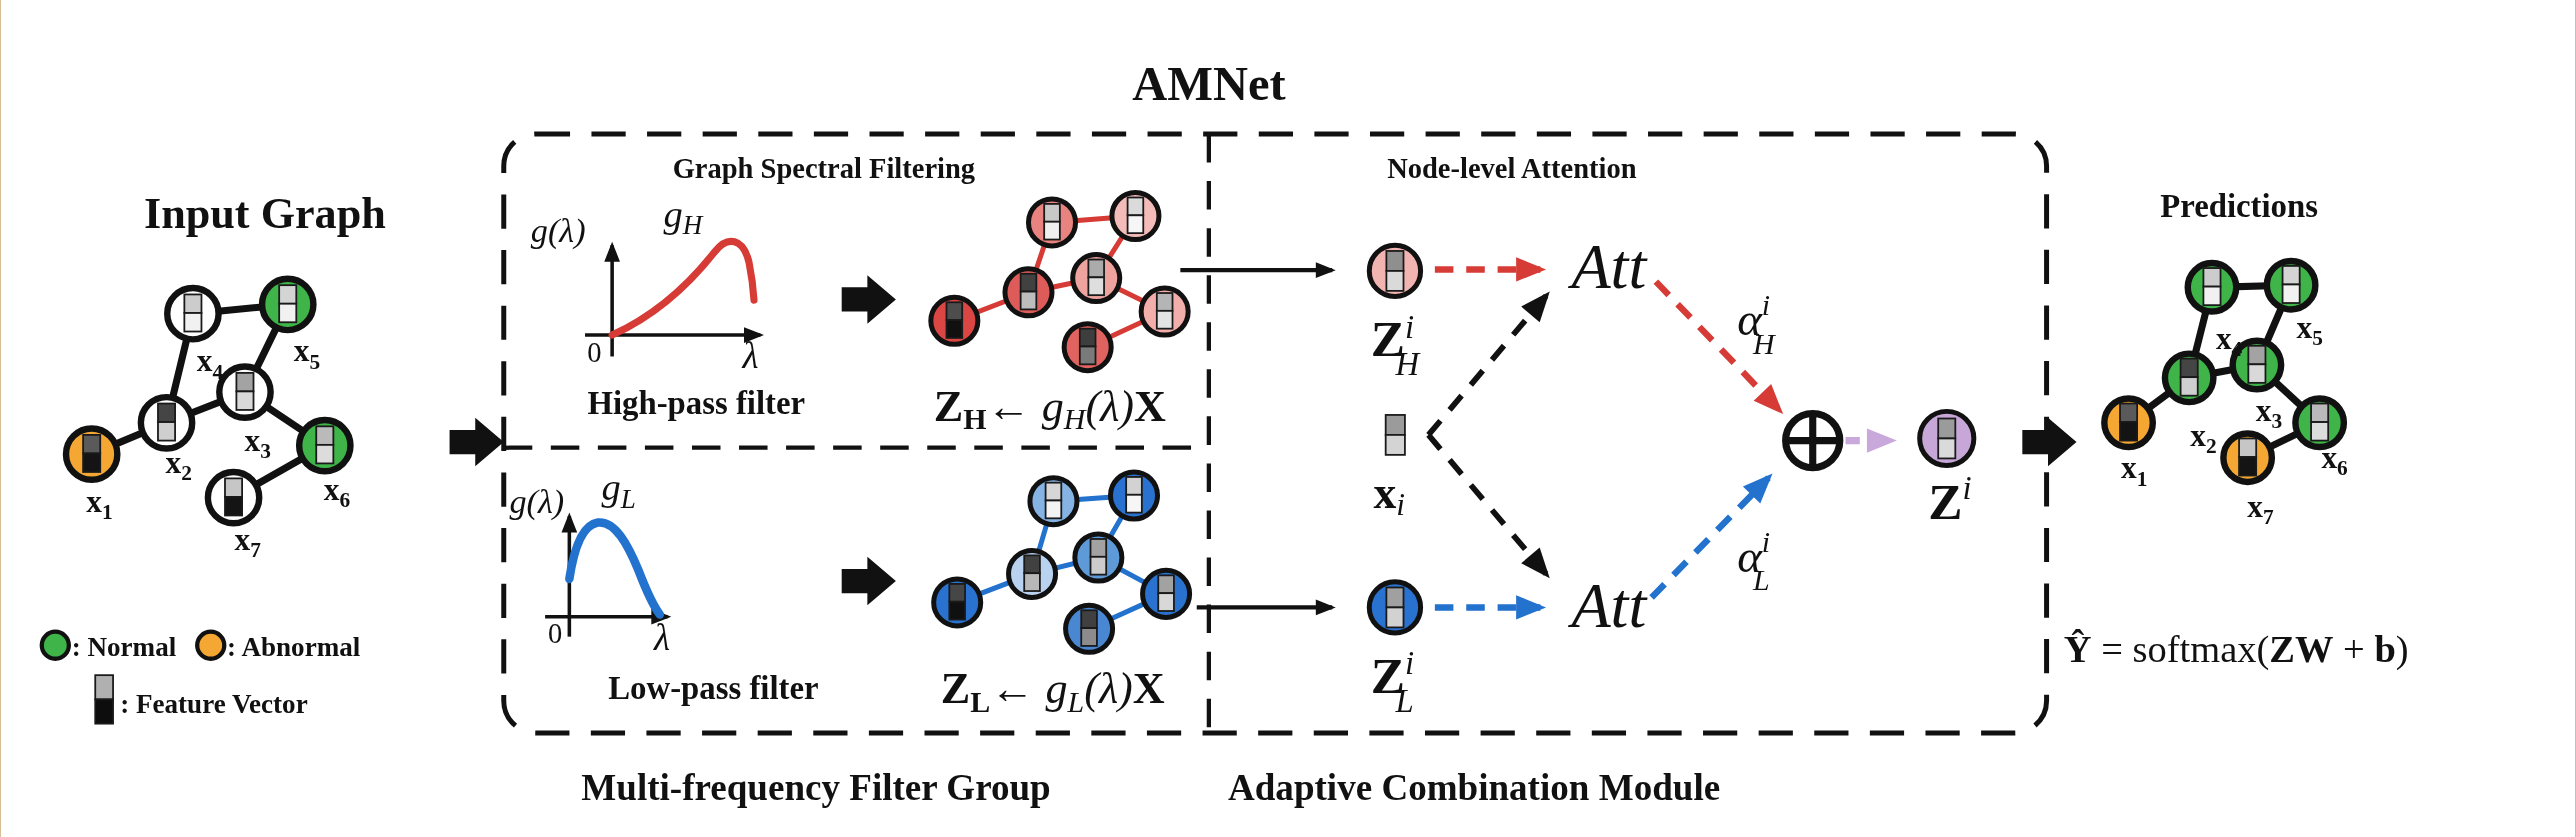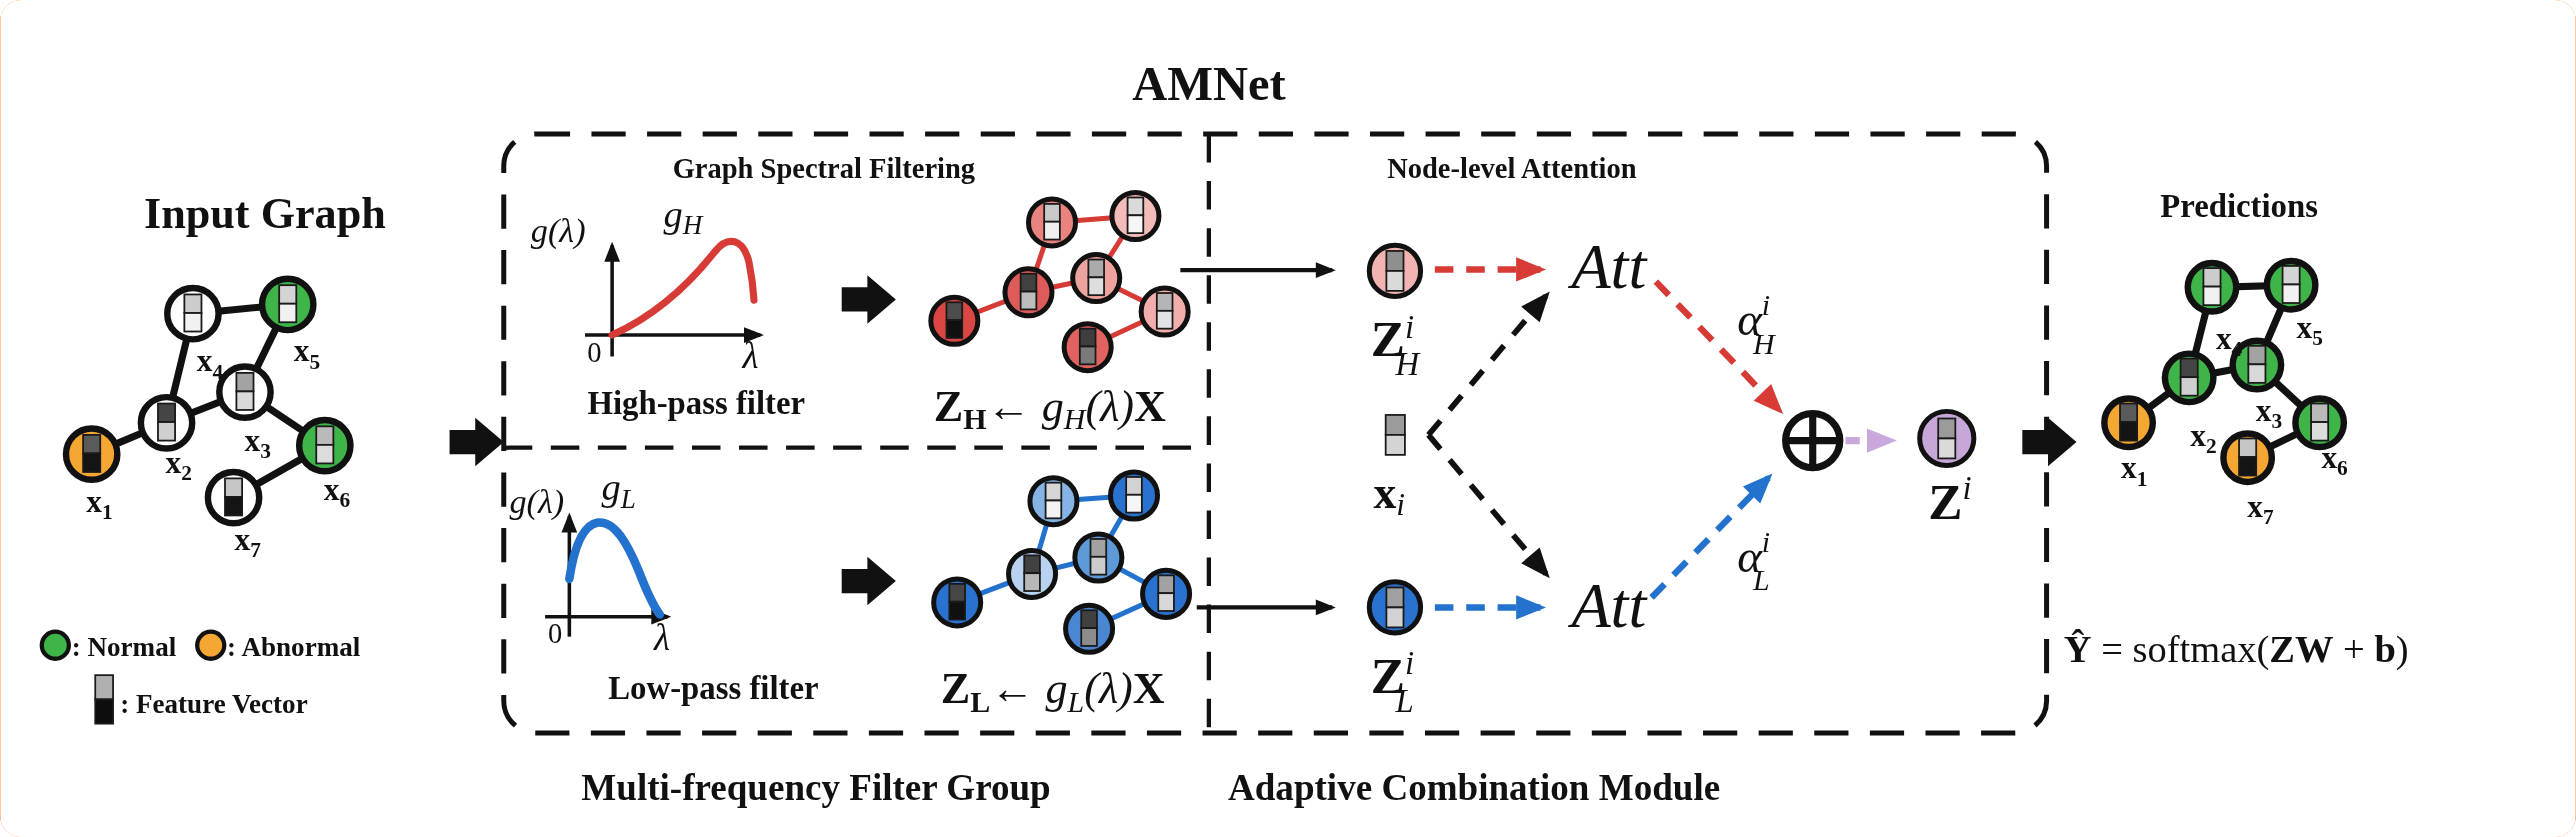--- a/index.html
+++ b/index.html
@@ -1,16 +1,16 @@
 <!DOCTYPE html>
 <html style="--green: #3eb449; --orange: #f4a733; --red: #d63b36; --blue: #2272ce; --pink_node: #f2b4b1; --blue_node: #2a72cf; --purple_node: #c7a7d7; --purple_arrow: #c9a8dc; --red_dark: #d94643; --red_mid: #dd5b58; --red_mid2: #e06360; --red_sal: #e8837f; --red_light: #efa39f; --red_xlight: #f1aeab; --red_pale: #f4bcb9; --blue_dark: #2a72cf; --blue_mid: #4a87d2; --blue_mid2: #5e9ad8; --blue_light: #85b3e4; --blue_pale: #b9d2ef;font-size:11.4px"><head>
 <meta charset="utf-8">
 <style>
   html,body{margin:0;padding:0;background:#fff;}
-  #stage{width:2576px;height:837px;position:relative;background:#f97316;overflow:hidden;border-radius:21px;}
+  #stage{width:2576px;height:837px;position:relative;background:#a16207;overflow:hidden;}
   svg{display:block;}
   text, tspan{font-family:"Liberation Serif", serif; fill:#111;}
   .b{font-weight:bold;}
   .i{font-style:italic;}
   .h-title{font-size:68px;font-weight:bold;}
   .h-section{font-size:62px;font-weight:bold;}
   .h-section-sm{font-size:46px;font-weight:bold;}
   .h-head{font-size:40px;font-weight:bold;}
   .h-cap{font-size:52px;font-weight:bold;}
   .h-filter{font-size:46px;font-weight:bold;}

